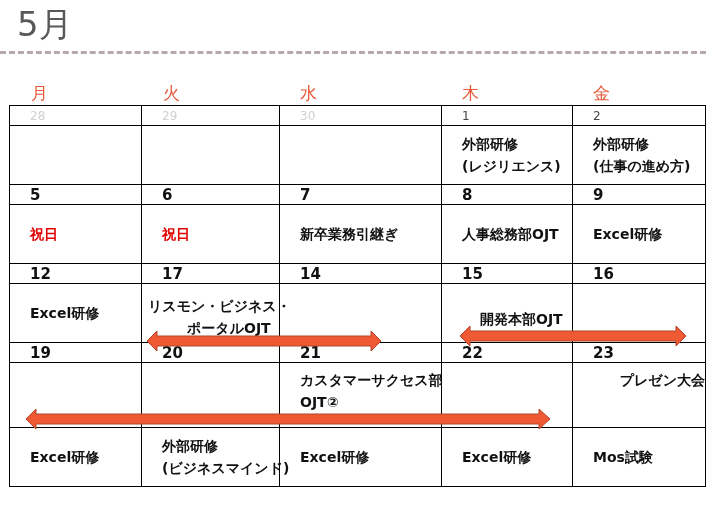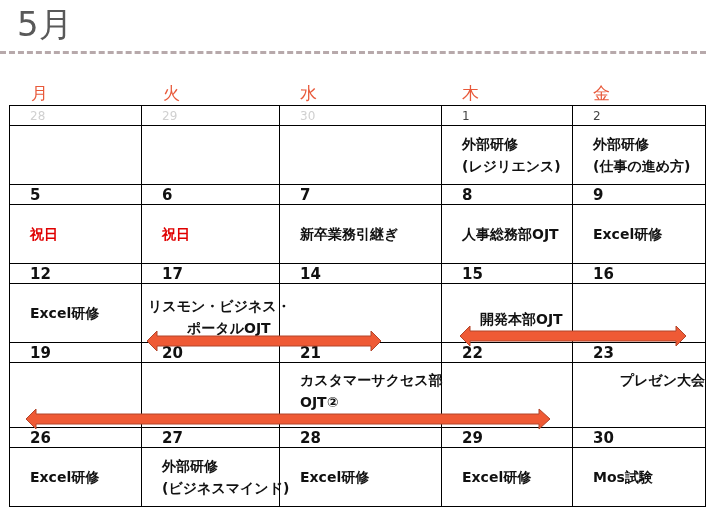--- a/index.html
+++ b/index.html
@@ -128,27 +128,20 @@
       <td></td>
       <td></td>
       <td style="vertical-align:top;padding-top:6px;">
         <span class="ev-multi">カスタマーサクセス部</span>
         <span class="ev-multi">OJT②</span>
       </td>
       <td></td>
       <td style="vertical-align:top;padding-top:6px;text-align:right;"><span>プレゼン大会</span></td>
     </tr>
 
-    <tr class="date-row">
-      <td>26</td>
-      <td>27</td>
-      <td>28</td>
-      <td>29</td>
-      <td>30</td>
-    </tr>
     <tr class="content-row">
       <td><span>Excel研修</span></td>
       <td>
         <span class="ev-multi">外部研修</span>
         <span class="ev-multi">(ビジネスマインド)</span>
       </td>
       <td><span>Excel研修</span></td>
       <td><span>Excel研修</span></td>
       <td><span>Mos試験</span></td>
     </tr>

